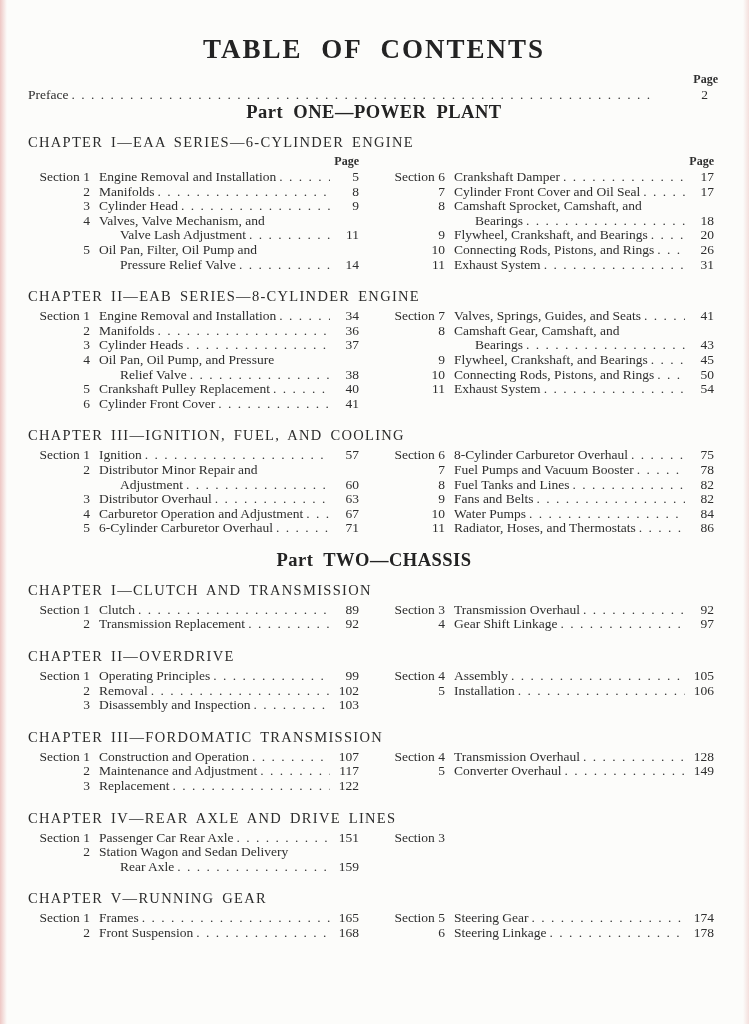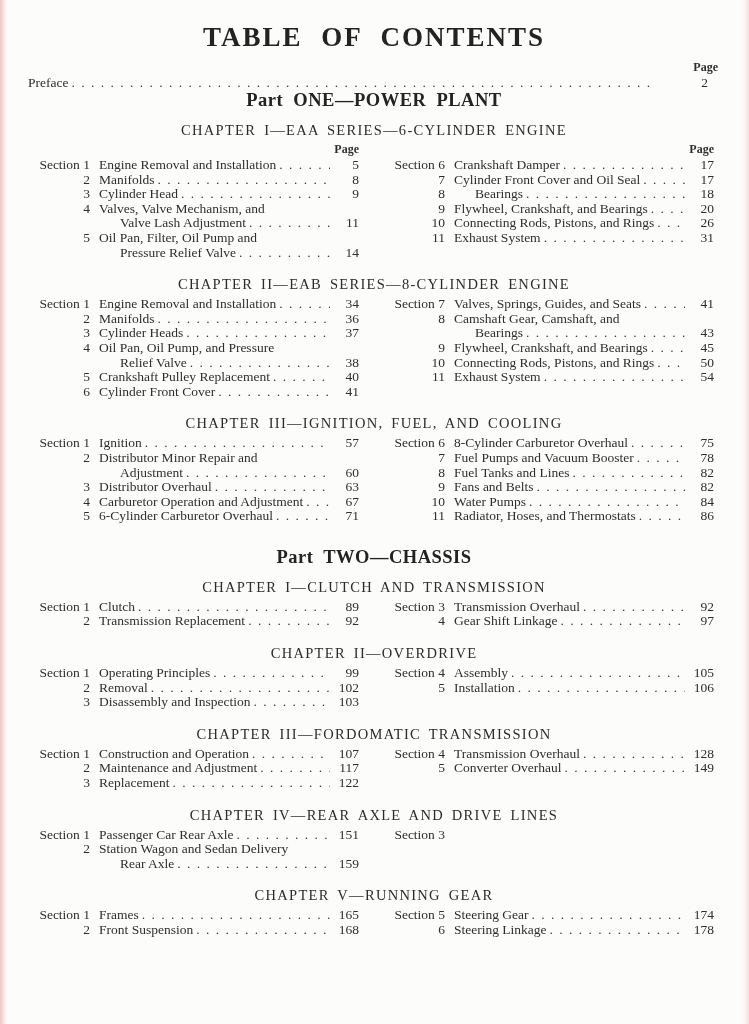--- a/index.html
+++ b/index.html
@@ -16,53 +16,52 @@
     background: linear-gradient(to right, rgba(226,156,152,0.55), rgba(226,156,152,0));
   }
   .edge-right {
     position: absolute; right: 0; top: 0; bottom: 0; width: 6px;
     background: linear-gradient(to left, rgba(226,156,152,0.30), rgba(226,156,152,0));
   }
   .sheet {
     position: absolute; left: 28px; right: 29px; top: 0;
   }
   .doc-title {
-    padding-top: 22px;
+    padding-top: 34px;
     text-align: center;
     font-weight: bold;
     font-size: 27px;
     letter-spacing: 2px;
     word-spacing: 10px;
     color: #232323;
   }
   .page-label-top {
     margin-top: 7px;
     text-align: right;
     font-size: 12px;
     font-weight: bold;
     padding-right: 2px;
   }
   .preface-row {
     display: flex; align-items: center;
     font-size: 13.5px; line-height: 15px;
   }
   .part-title {
-    margin-top: 23px;
+    margin-top: 14px;
     text-align: center;
     font-weight: bold;
     font-size: 18.5px;
     letter-spacing: 0.5px;
     word-spacing: 5px;
     color: #232323;
   }
   .part:first-of-type .part-title { margin-top: 0; }
   .chapter { margin-top: 16px; }
   .part-title + .chapter { margin-top: 11px; }
   .chapter-title {
-    text-align: center;
     font-size: 14.5px;
     letter-spacing: 1.3px;
     word-spacing: 3px;
     color: #2b2b2b;
   }
   .pagelabels {
     display: flex; gap: 18px;
     margin-top: 3px;
     font-size: 12px; font-weight: bold;
   }
@@ -195,20 +194,21 @@
                   <span class="lline">
                     <span class="t">Cylinder Front Cover and Oil Seal</span>
                     <span class="dots"></span>
                     <span class="pg">17</span>
                   </span>
                 </span>
               </div>
               <div class="row">
                 <span class="sec">8</span>
                 <span class="rbody">
+                  <span class="plain">Camshaft Sprocket, Camshaft, and</span>
                   <span class="lline indent">
                     <span class="t">Bearings</span>
                     <span class="dots"></span>
                     <span class="pg">18</span>
                   </span>
                 </span>
               </div>
               <div class="row">
                 <span class="sec">9</span>
                 <span class="rbody">

